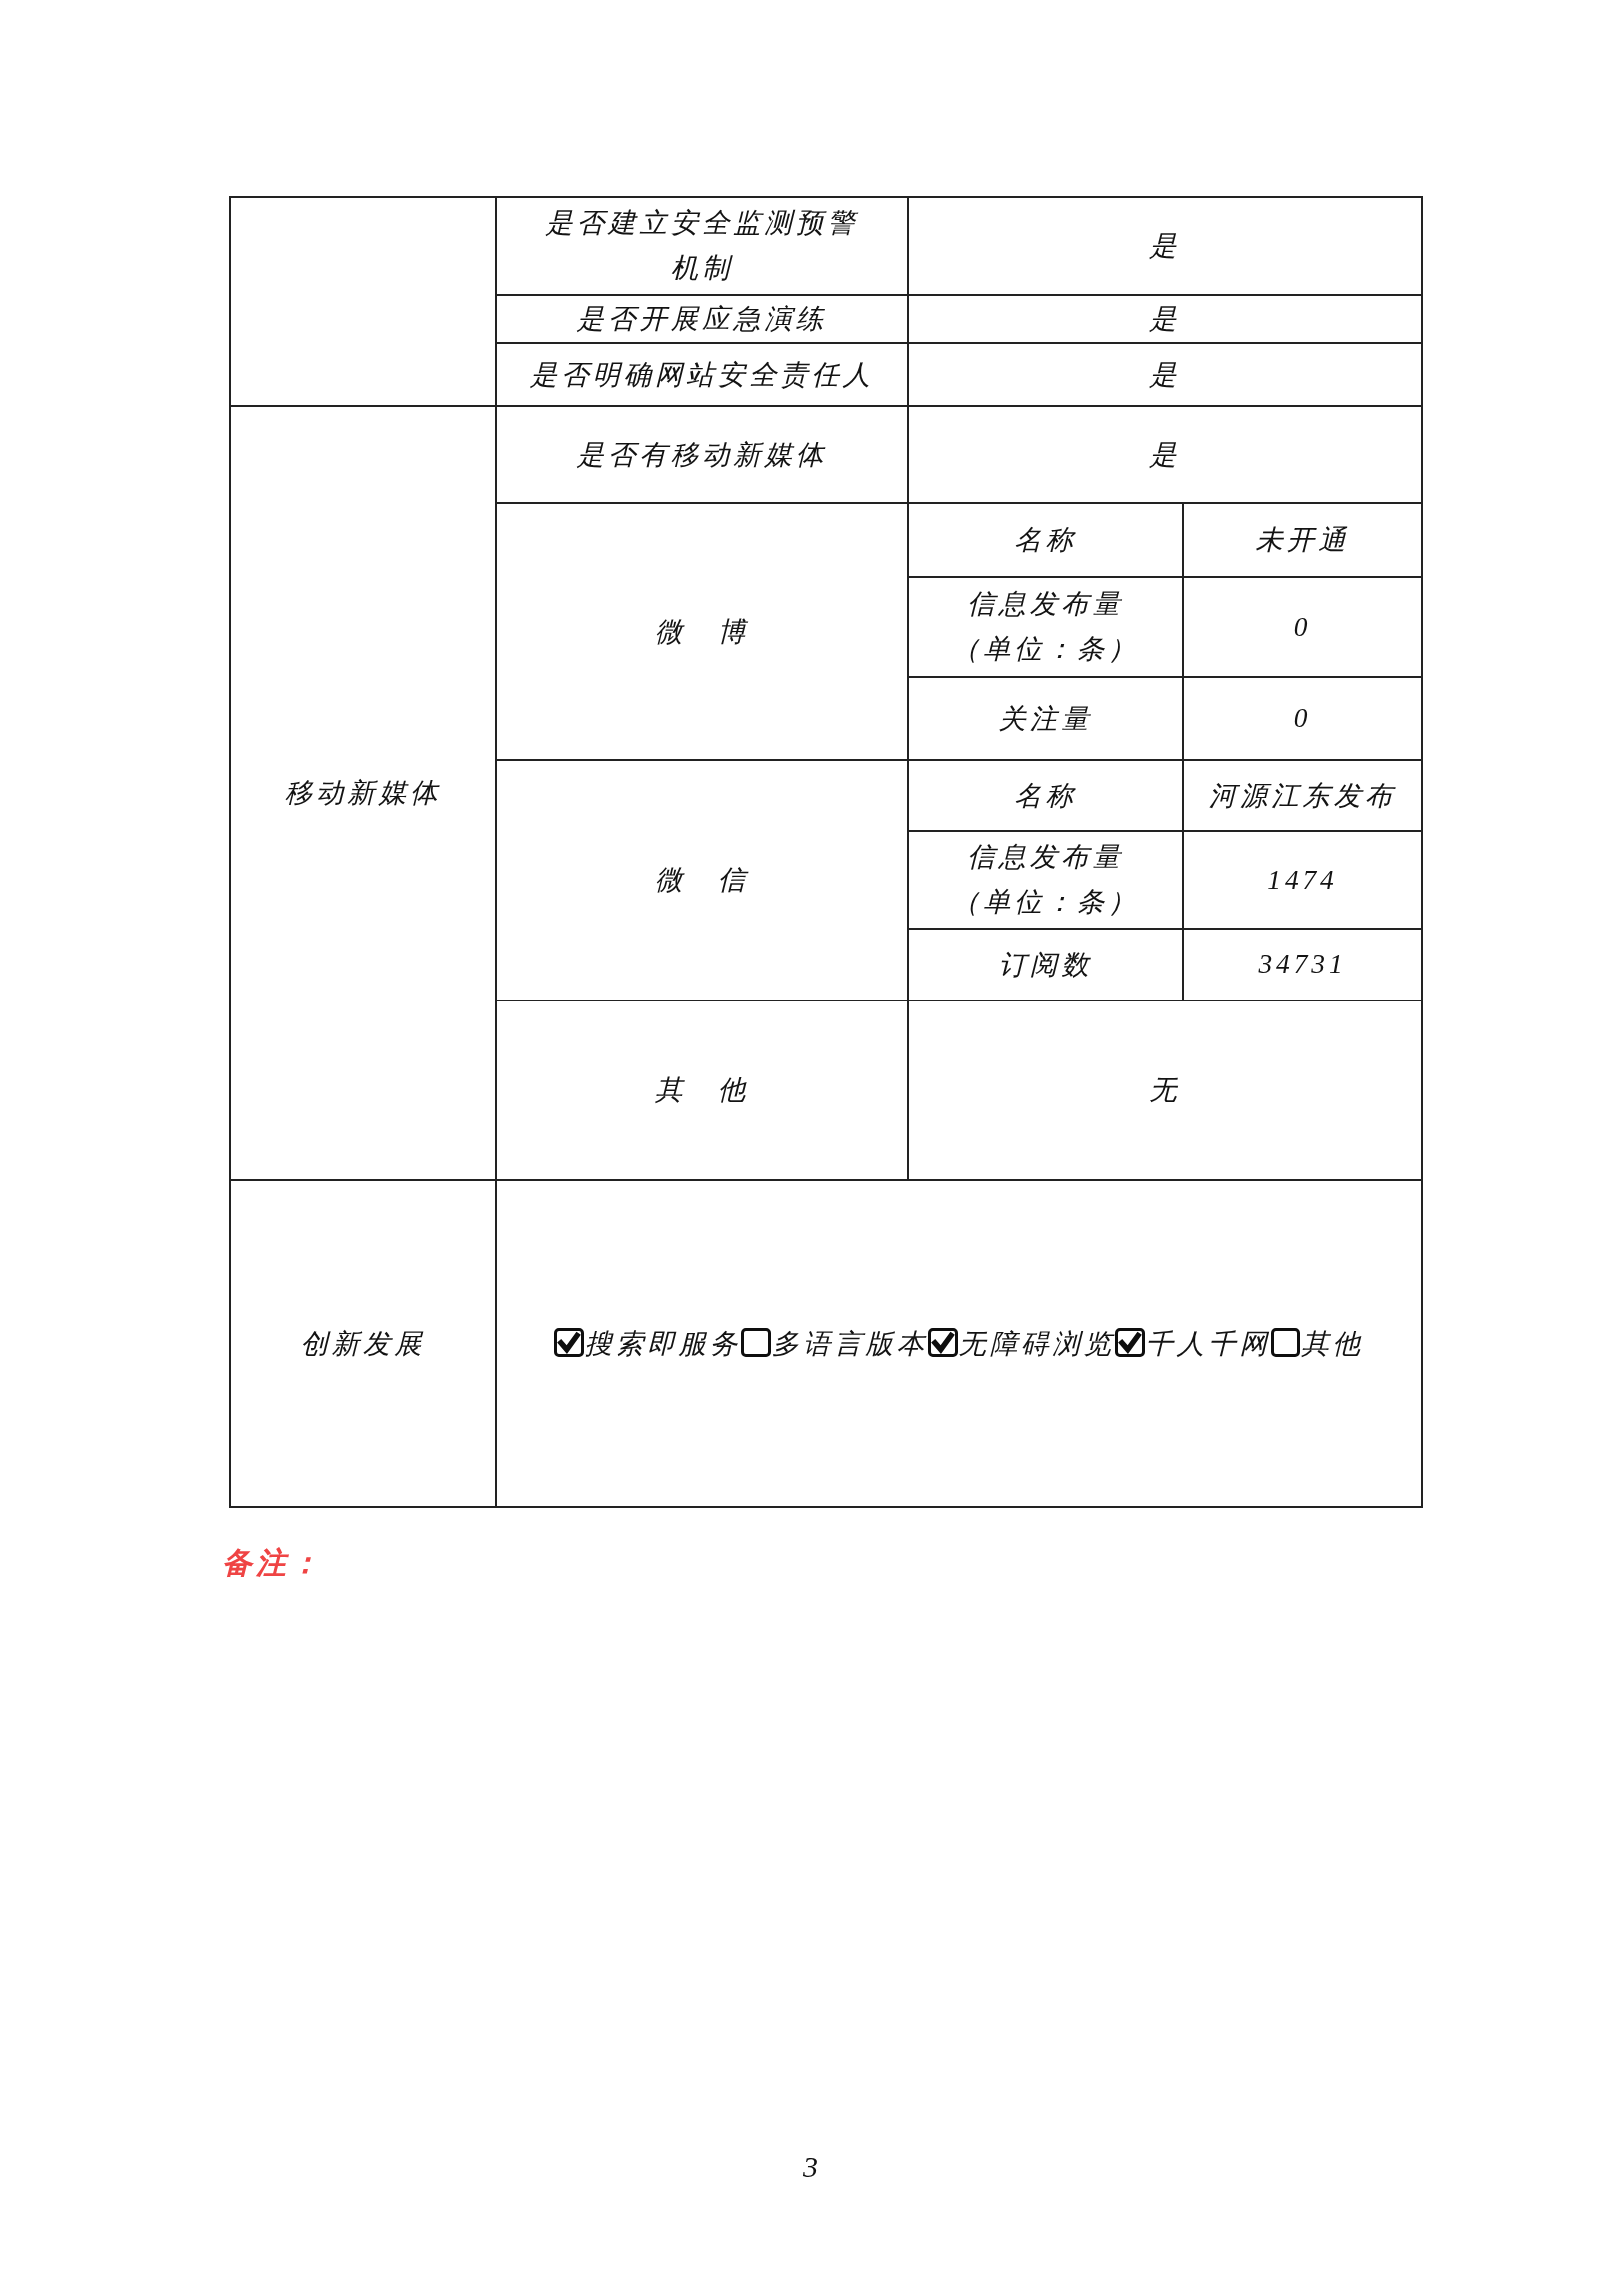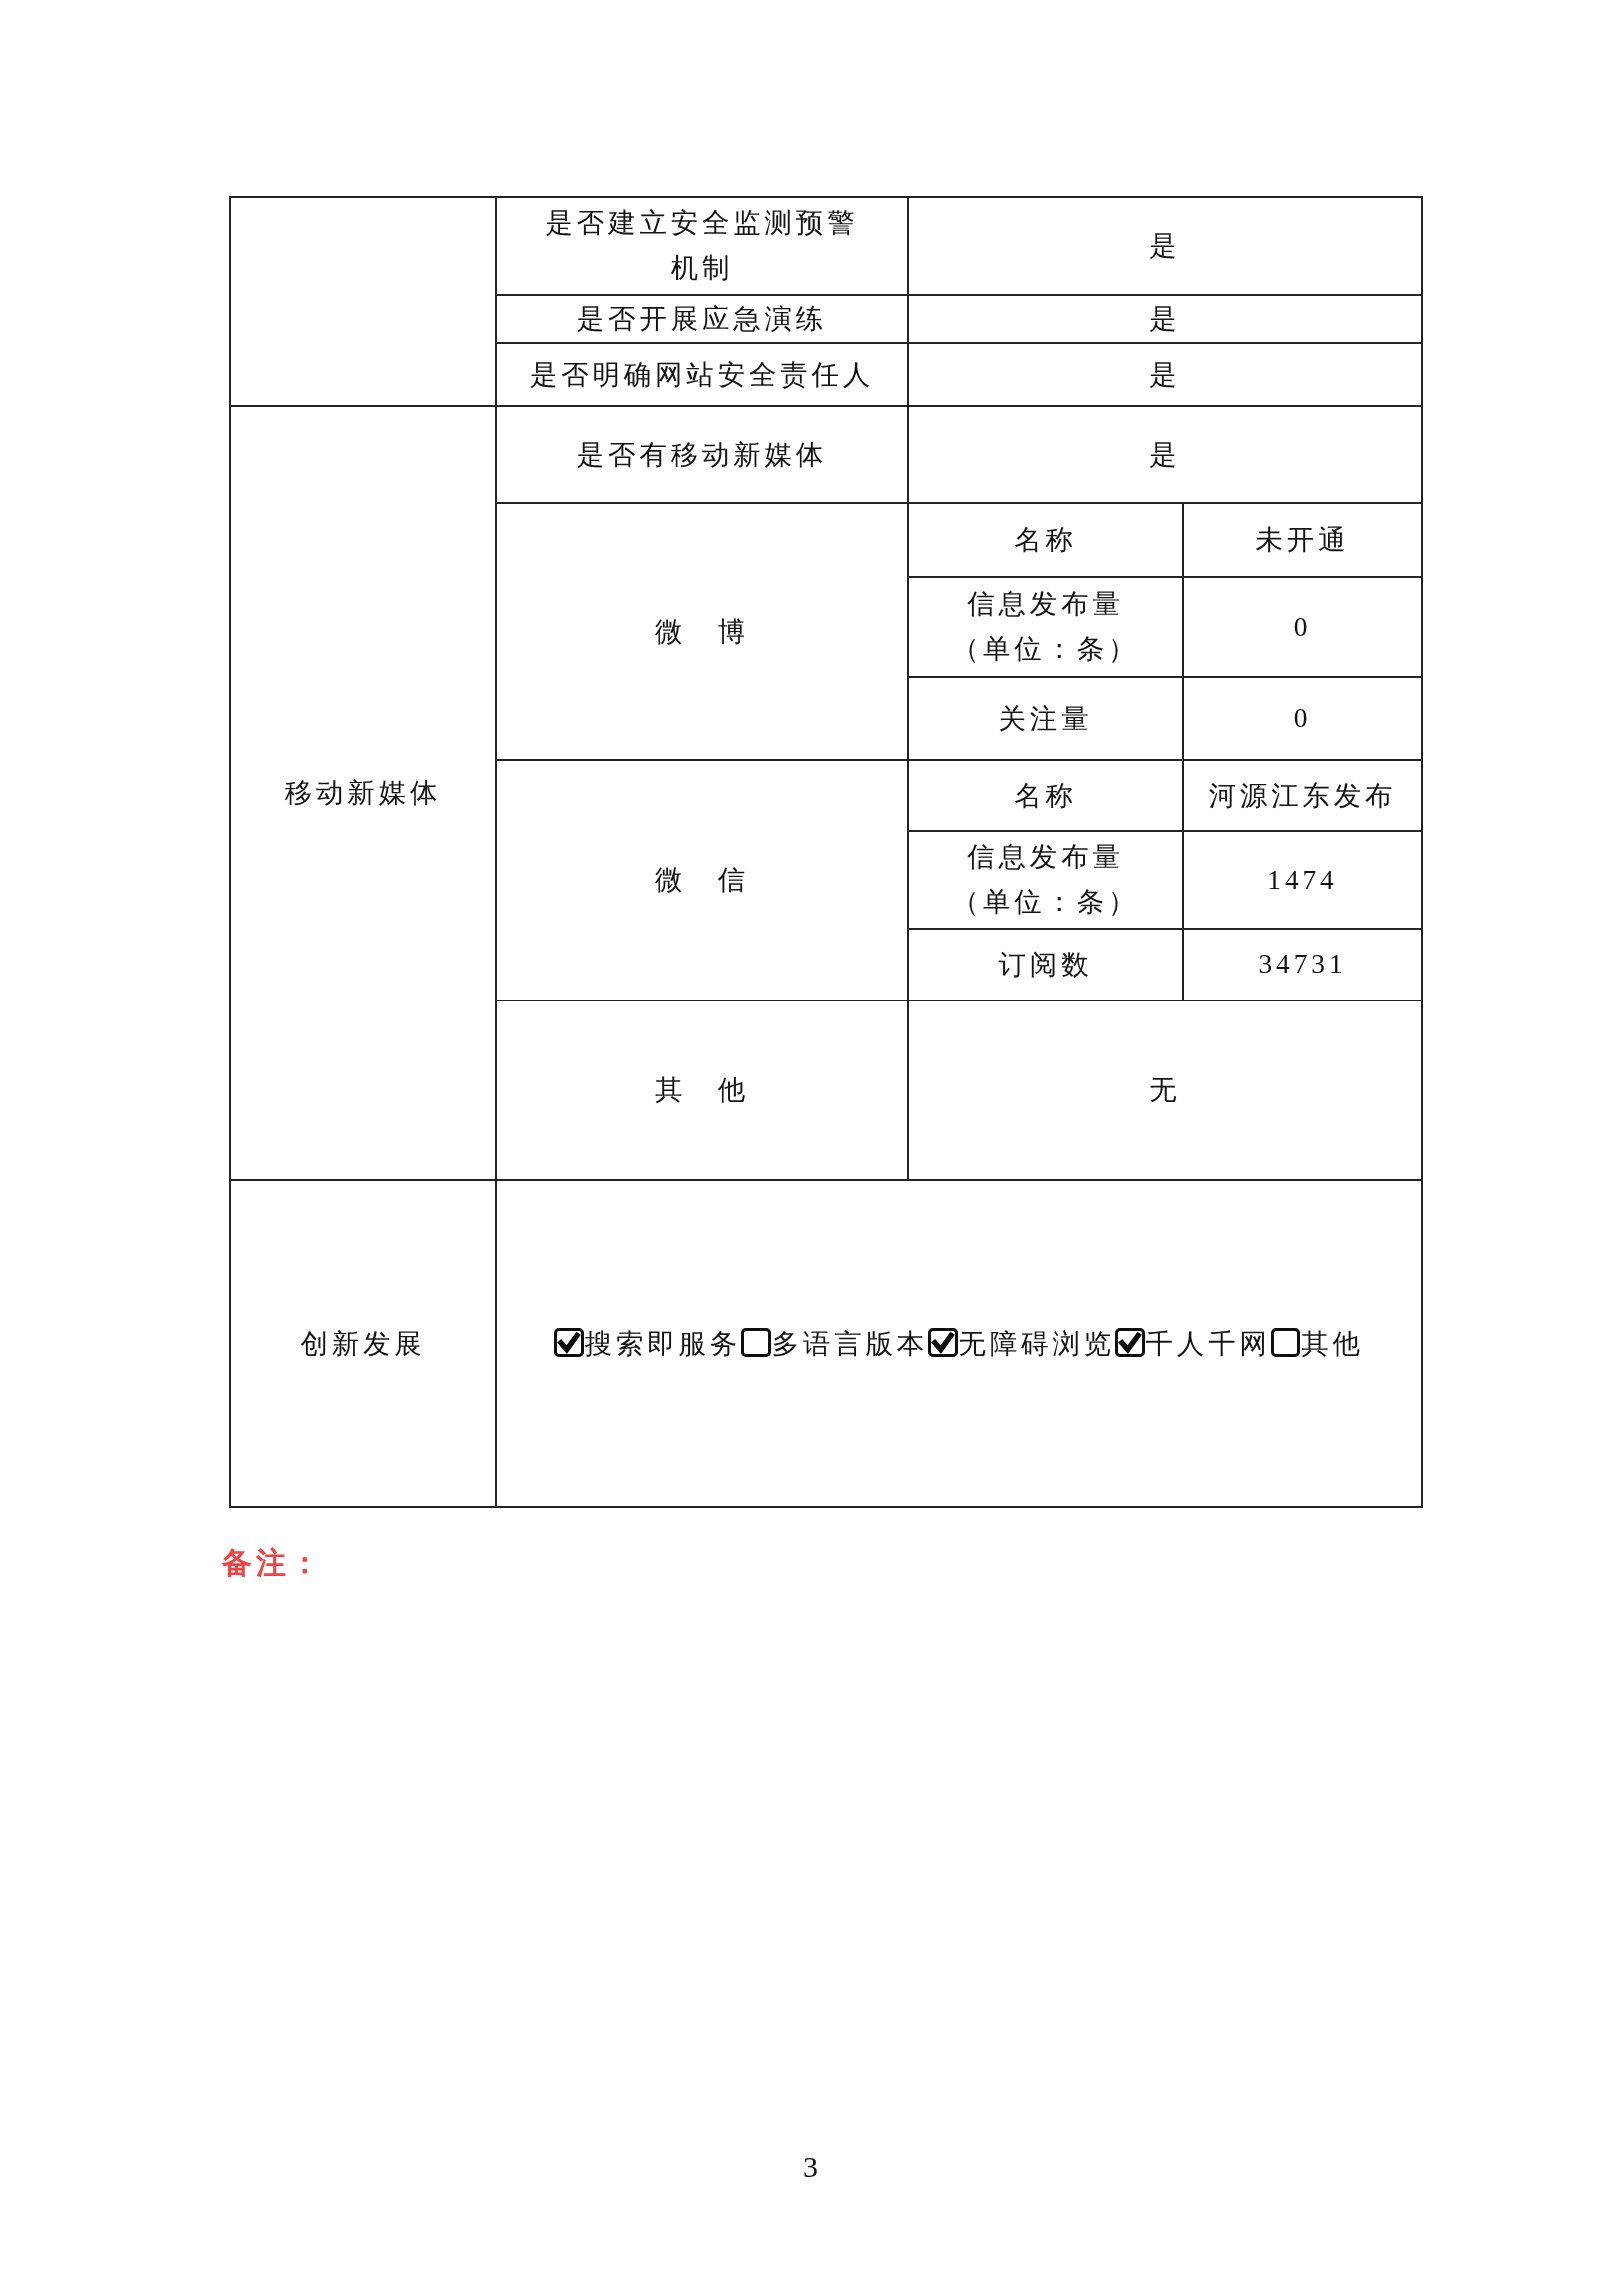--- a/index.html
+++ b/index.html
@@ -1,19 +1,20 @@
 <!DOCTYPE html>
 <html><head>
 <meta charset="utf-8">
 <style>
   html,body{margin:0;padding:0;background:#ffffff;}
   .page{
     position:relative;width:1621px;height:2293px;background:#ffffff;
     font-family:"Liberation Serif","DejaVu Serif",serif;color:#111;
     overflow:hidden;
+    font-style:italic;
   }
   .report-table{
     position:absolute;left:229px;top:196px;
     width:1192px;border-collapse:collapse;table-layout:fixed;
   }
   .report-table td{
     border:2px solid #222;padding:0;
     text-align:center;vertical-align:middle;
     font-size:27.4px;letter-spacing:3.9px;color:#131313;
     overflow:hidden;

